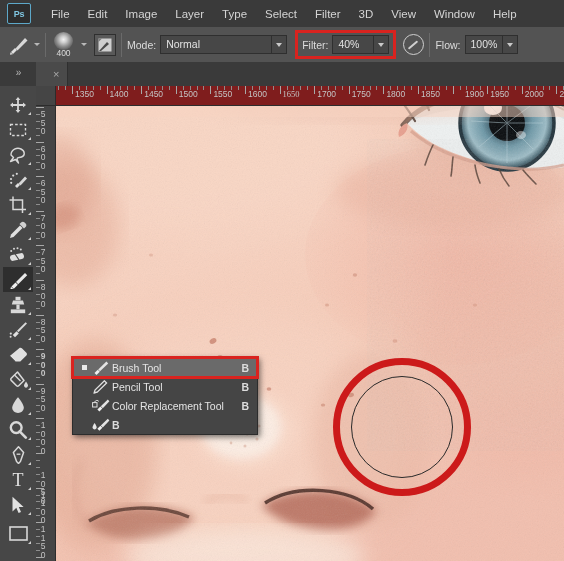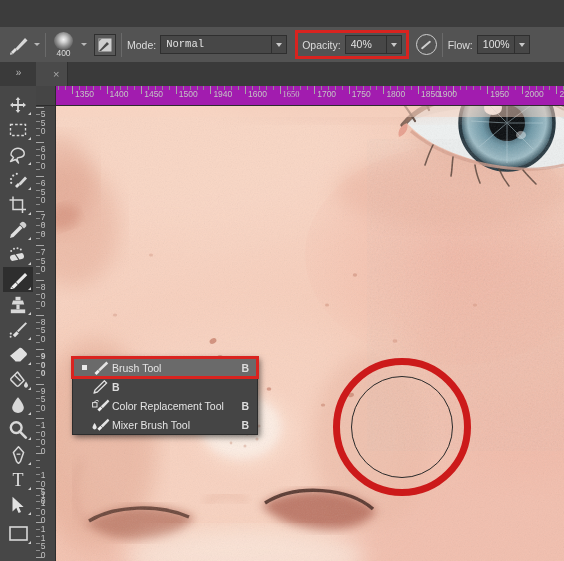--- a/index.html
+++ b/index.html
@@ -59,21 +59,21 @@
            border-right:1px solid #2c2c2c;}
   .tool{position:relative;width:30px;height:25px;margin:0 auto;display:flex;align-items:center;
         justify-content:center;}
   .tool.selected{background:#2e2e2e;}
   .tool .tri{position:absolute;right:2px;bottom:2px;width:0;height:0;
              border-left:3px solid transparent;border-bottom:3px solid #cfcfcf;}
   .tool svg{display:block;}
 
   
   #canvas-wrap{position:absolute;left:36px;top:86px;width:528px;height:475px;background:#1e1e1e;overflow:hidden;}
-  #hruler{position:absolute;left:0;top:0;width:528px;height:19px;background:#a21caf;
+  #hruler{position:absolute;left:0;top:0;width:528px;height:19px;background:#7f1d1d;
           border-bottom:1px solid #2c2c2c;overflow:hidden;}
   #vruler{position:absolute;left:0;top:19px;width:19px;height:456px;background:#454545;
           border-right:1px solid #2c2c2c;overflow:hidden;}
   #corner{position:absolute;left:0;top:0;width:19px;height:19px;background:#454545;
           border-right:1px solid #2c2c2c;border-bottom:1px solid #2c2c2c;z-index:4;}
   .htick{position:absolute;top:0;width:1px;height:6px;background:#8d8d8d;}
   .htick.major{height:8px;background:#a8a8a8;}
   .hlabel{position:absolute;top:3px;color:#c4c4c4;font-size:8.5px;white-space:nowrap;}
   .vtick{position:absolute;left:0;height:1px;width:6px;background:#8d8d8d;}
   .vtick.major{width:8px;background:#a8a8a8;}
@@ -102,20 +102,34 @@
   .fly-bullet i{display:block;width:5px;height:5px;background:#e9e9e9;}
   .fly-icon{width:22px;display:flex;align-items:center;justify-content:center;}
   .fly-label{color:#e4e4e4;font-size:10.5px;flex:1;white-space:nowrap;}
   .fly-key{color:#dcdcdc;font-size:10.5px;font-weight:bold;}
 </style>
 </head>
 <body>
 
 <div id="app">
 
+  <div id="menubar">
+    <div id="ps-logo">Ps</div>
+    <div class="menu-item">File</div>
+    <div class="menu-item">Edit</div>
+    <div class="menu-item">Image</div>
+    <div class="menu-item">Layer</div>
+    <div class="menu-item">Type</div>
+    <div class="menu-item">Select</div>
+    <div class="menu-item">Filter</div>
+    <div class="menu-item">3D</div>
+    <div class="menu-item">View</div>
+    <div class="menu-item">Window</div>
+    <div class="menu-item">Help</div>
+  </div>
 
   <div id="optionsbar">
 
     <div style="width:8px"></div>
     <div style="display:flex;align-items:center;">
       <svg width="22" height="20" viewBox="0 0 22 20">
         <path d="M3 17 L7 13 L9 15 L5 19 Z" fill="#e0e0e0"></path>
         <path d="M7.5 13.5 L17 3 L19.5 5.5 L9.5 15.5 Z" fill="#d8d8d8"></path>
         <path d="M2.5 17.2 L4.8 19.3 L2 19.8 Z" fill="#e0e0e0"></path>
       </svg>
@@ -134,31 +148,31 @@
       <svg width="14" height="14" viewBox="0 0 14 14">
         <rect x="0.5" y="0.5" width="13" height="13" fill="#cfcfcf"></rect>
         <path d="M1 13 L9 4 L11 6 L3 13 Z" fill="#4a4a4a"></path>
         <path d="M0.5 0.5 L4 0.5 L0.5 4 Z" fill="#7a7a7a"></path>
       </svg>
     </div>
 
     <div class="ob-sep"></div>
 
     <span class="ob-label">Mode:</span>
-    <div style="display:flex;align-items:flex-start;font-family:Liberation Mono, monospace;">
+    <div style="display:flex;align-items:flex-start;">
       <div class="ob-field" style="width:112px;height:19px;line-height:17px;">Normal</div>
       <div class="ob-caret">
           <span class="chev"></span>
         </div>
     </div>
 
     <div style="width:6px"></div>
 
     <div id="opacity-group">
-      <span class="ob-label">Opacity:</span>
+      <span class="ob-label">Filter:</span>
       <div style="display:flex;align-items:center;">
         <div class="ob-field" style="width:42px;height:19px;line-height:17px;">40%</div>
         <div class="ob-caret">
             <span class="chev"></span>
           </div>
       </div>
     </div>
 
     <div style="width:7px"></div>
     <div class="airbrush"></div>
@@ -557,21 +571,21 @@
         <div class="htick" style="left: 146.72px; height: 4px;"></div>
         <div class="htick" style="left: 153.64px; height: 4px;"></div>
         <div class="htick" style="left: 160.56px; height: 4px;"></div>
         <div class="htick" style="left: 167.48px; height: 4px;"></div>
         <div class="hlabel" style="left: 142.8px;">1500</div>
         <div class="htick major" style="left: 174.4px;"></div>
         <div class="htick" style="left: 181.32px; height: 4px;"></div>
         <div class="htick" style="left: 188.24px; height: 4px;"></div>
         <div class="htick" style="left: 195.16px; height: 4px;"></div>
         <div class="htick" style="left: 202.08px; height: 4px;"></div>
-        <div class="hlabel" style="left: 177.4px;">1940</div>
+        <div class="hlabel" style="left: 177.4px;">1550</div>
         <div class="htick major" style="left: 209px;"></div>
         <div class="htick" style="left: 215.92px; height: 4px;"></div>
         <div class="htick" style="left: 222.84px; height: 4px;"></div>
         <div class="htick" style="left: 229.76px; height: 4px;"></div>
         <div class="htick" style="left: 236.68px; height: 4px;"></div>
         <div class="hlabel" style="left: 212px;">1600</div>
         <div class="htick major" style="left: 243.6px;"></div>
         <div class="htick" style="left: 250.52px; height: 4px;"></div>
         <div class="htick" style="left: 257.44px; height: 4px;"></div>
         <div class="htick" style="left: 264.36px; height: 4px;"></div>
@@ -599,21 +613,21 @@
         <div class="htick" style="left: 388.92px; height: 4px;"></div>
         <div class="htick" style="left: 395.84px; height: 4px;"></div>
         <div class="htick" style="left: 402.76px; height: 4px;"></div>
         <div class="htick" style="left: 409.68px; height: 4px;"></div>
         <div class="hlabel" style="left: 385px;">1850</div>
         <div class="htick major" style="left: 416.6px;"></div>
         <div class="htick" style="left: 423.52px; height: 4px;"></div>
         <div class="htick" style="left: 430.44px; height: 4px;"></div>
         <div class="htick" style="left: 437.36px; height: 4px;"></div>
         <div class="htick" style="left: 444.28px; height: 4px;"></div>
-        <div class="hlabel" style="left: 402px;">1900</div>
+        <div class="hlabel" style="left: 429px;">1900</div>
         <div class="htick major" style="left: 451.2px;"></div>
         <div class="htick" style="left: 458.12px; height: 4px;"></div>
         <div class="htick" style="left: 465.04px; height: 4px;"></div>
         <div class="htick" style="left: 471.96px; height: 4px;"></div>
         <div class="htick" style="left: 478.88px; height: 4px;"></div>
         <div class="hlabel" style="left: 454.2px;">1950</div>
         <div class="htick major" style="left: 485.8px;"></div>
         <div class="htick" style="left: 492.72px; height: 4px;"></div>
         <div class="htick" style="left: 499.64px; height: 4px;"></div>
         <div class="htick" style="left: 506.56px; height: 4px;"></div>
@@ -641,21 +655,21 @@
         <div class="vtick" style="top: 78.12px; width: 4px;"></div>
         <div class="vtick" style="top: 85.04px; width: 4px;"></div>
         <div class="vtick" style="top: 91.96px; width: 4px;"></div>
         <div class="vtick" style="top: 98.88px; width: 4px;"></div>
         <div class="vlabel" style="top: 74.2px;">650</div>
         <div class="vtick major" style="top: 105.8px;"></div>
         <div class="vtick" style="top: 112.72px; width: 4px;"></div>
         <div class="vtick" style="top: 119.64px; width: 4px;"></div>
         <div class="vtick" style="top: 126.56px; width: 4px;"></div>
         <div class="vtick" style="top: 133.48px; width: 4px;"></div>
-        <div class="vlabel" style="top: 108.8px; font-family: Liberation Mono, monospace;">700</div>
+        <div class="vlabel" style="top: 108.8px;">700</div>
         <div class="vtick major" style="top: 140.4px;"></div>
         <div class="vtick" style="top: 147.32px; width: 4px;"></div>
         <div class="vtick" style="top: 154.24px; width: 4px;"></div>
         <div class="vtick" style="top: 161.16px; width: 4px;"></div>
         <div class="vtick" style="top: 168.08px; width: 4px;"></div>
         <div class="vlabel" style="top: 143.4px;">750</div>
         <div class="vtick major" style="top: 175px;"></div>
         <div class="vtick" style="top: 181.92px; width: 4px;"></div>
         <div class="vtick" style="top: 188.84px; width: 4px;"></div>
         <div class="vtick" style="top: 195.76px; width: 4px;"></div>
@@ -725,20 +739,21 @@
       </div>
 
       <div class="fly-row">
         <span class="fly-bullet"></span>
         <span class="fly-icon">
           <svg width="16" height="14" viewBox="0 0 16 14">
             <path d="M1.2 12.8 L2 10 L11.4 0.8 L13.6 3 L4.2 12.2 Z" fill="none" stroke="#e0e0e0" stroke-width="1.3"></path>
             <path d="M1.2 12.8 L3.6 12.2" stroke="#e0e0e0" stroke-width="1.2"></path>
           </svg>
         </span>
+        <span class="fly-label">Pencil Tool</span>
         <span class="fly-key">B</span>
       </div>
 
       <div class="fly-row">
         <span class="fly-bullet"></span>
         <span class="fly-icon">
           <svg width="18" height="14" viewBox="0 0 18 14">
             <rect x="0.6" y="3.6" width="4.4" height="4.4" fill="none" stroke="#e0e0e0" stroke-width="1"></rect>
             <path d="M2.6 3 C3.6 1 6 1 6.8 2.4" fill="none" stroke="#e0e0e0" stroke-width="1"></path>
             <path d="M5.4 10.6 L8.4 7.6 L10.4 9.6 L7.4 12.6 Z" fill="#f0f0f0"></path>
@@ -751,19 +766,18 @@
 
       <div class="fly-row">
         <span class="fly-bullet"></span>
         <span class="fly-icon">
           <svg width="18" height="14" viewBox="0 0 18 14">
             <path d="M2.6 5 C2.6 5 0.6 7.8 0.6 9.2 C0.6 10.5 1.5 11.4 2.6 11.4 C3.7 11.4 4.6 10.5 4.6 9.2 C4.6 7.8 2.6 5 2.6 5 Z" fill="#e6e6e6"></path>
             <path d="M5.4 10.8 L8.4 7.8 L10.4 9.8 L7.4 12.8 Z" fill="#f0f0f0"></path>
             <path d="M8.8 7.4 L15.8 0.8 L17.4 2.4 L10.8 9.4 Z" fill="#e4e4e4"></path>
           </svg>
         </span>
-        <span class="fly-label">Mixer Brush Tool</span>
         <span class="fly-key">B</span>
       </div>
     </div>
 
   </div>
 </div>
 
 </body></html>

